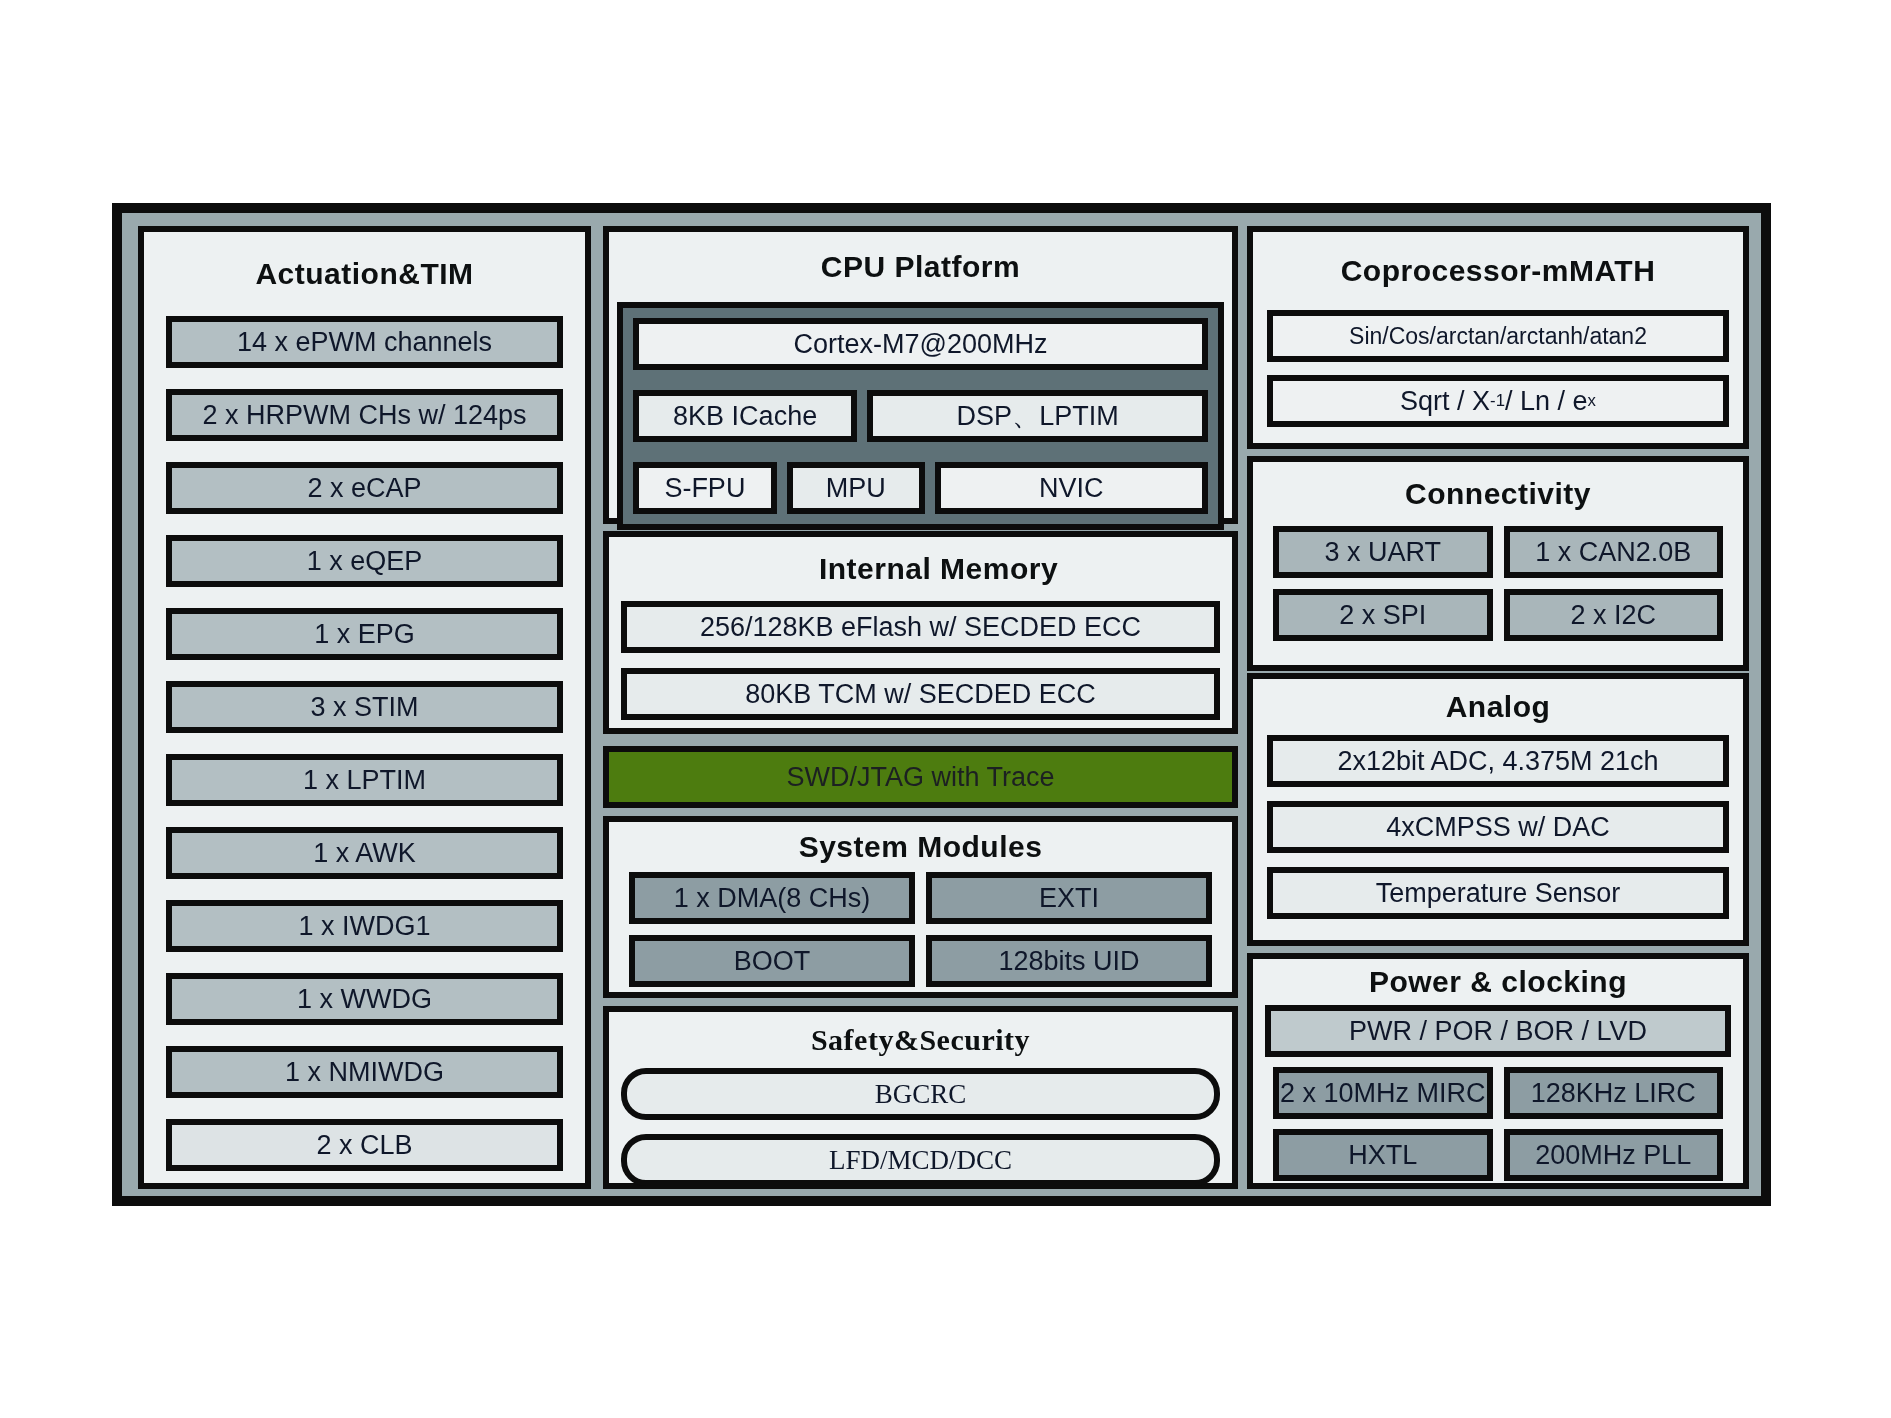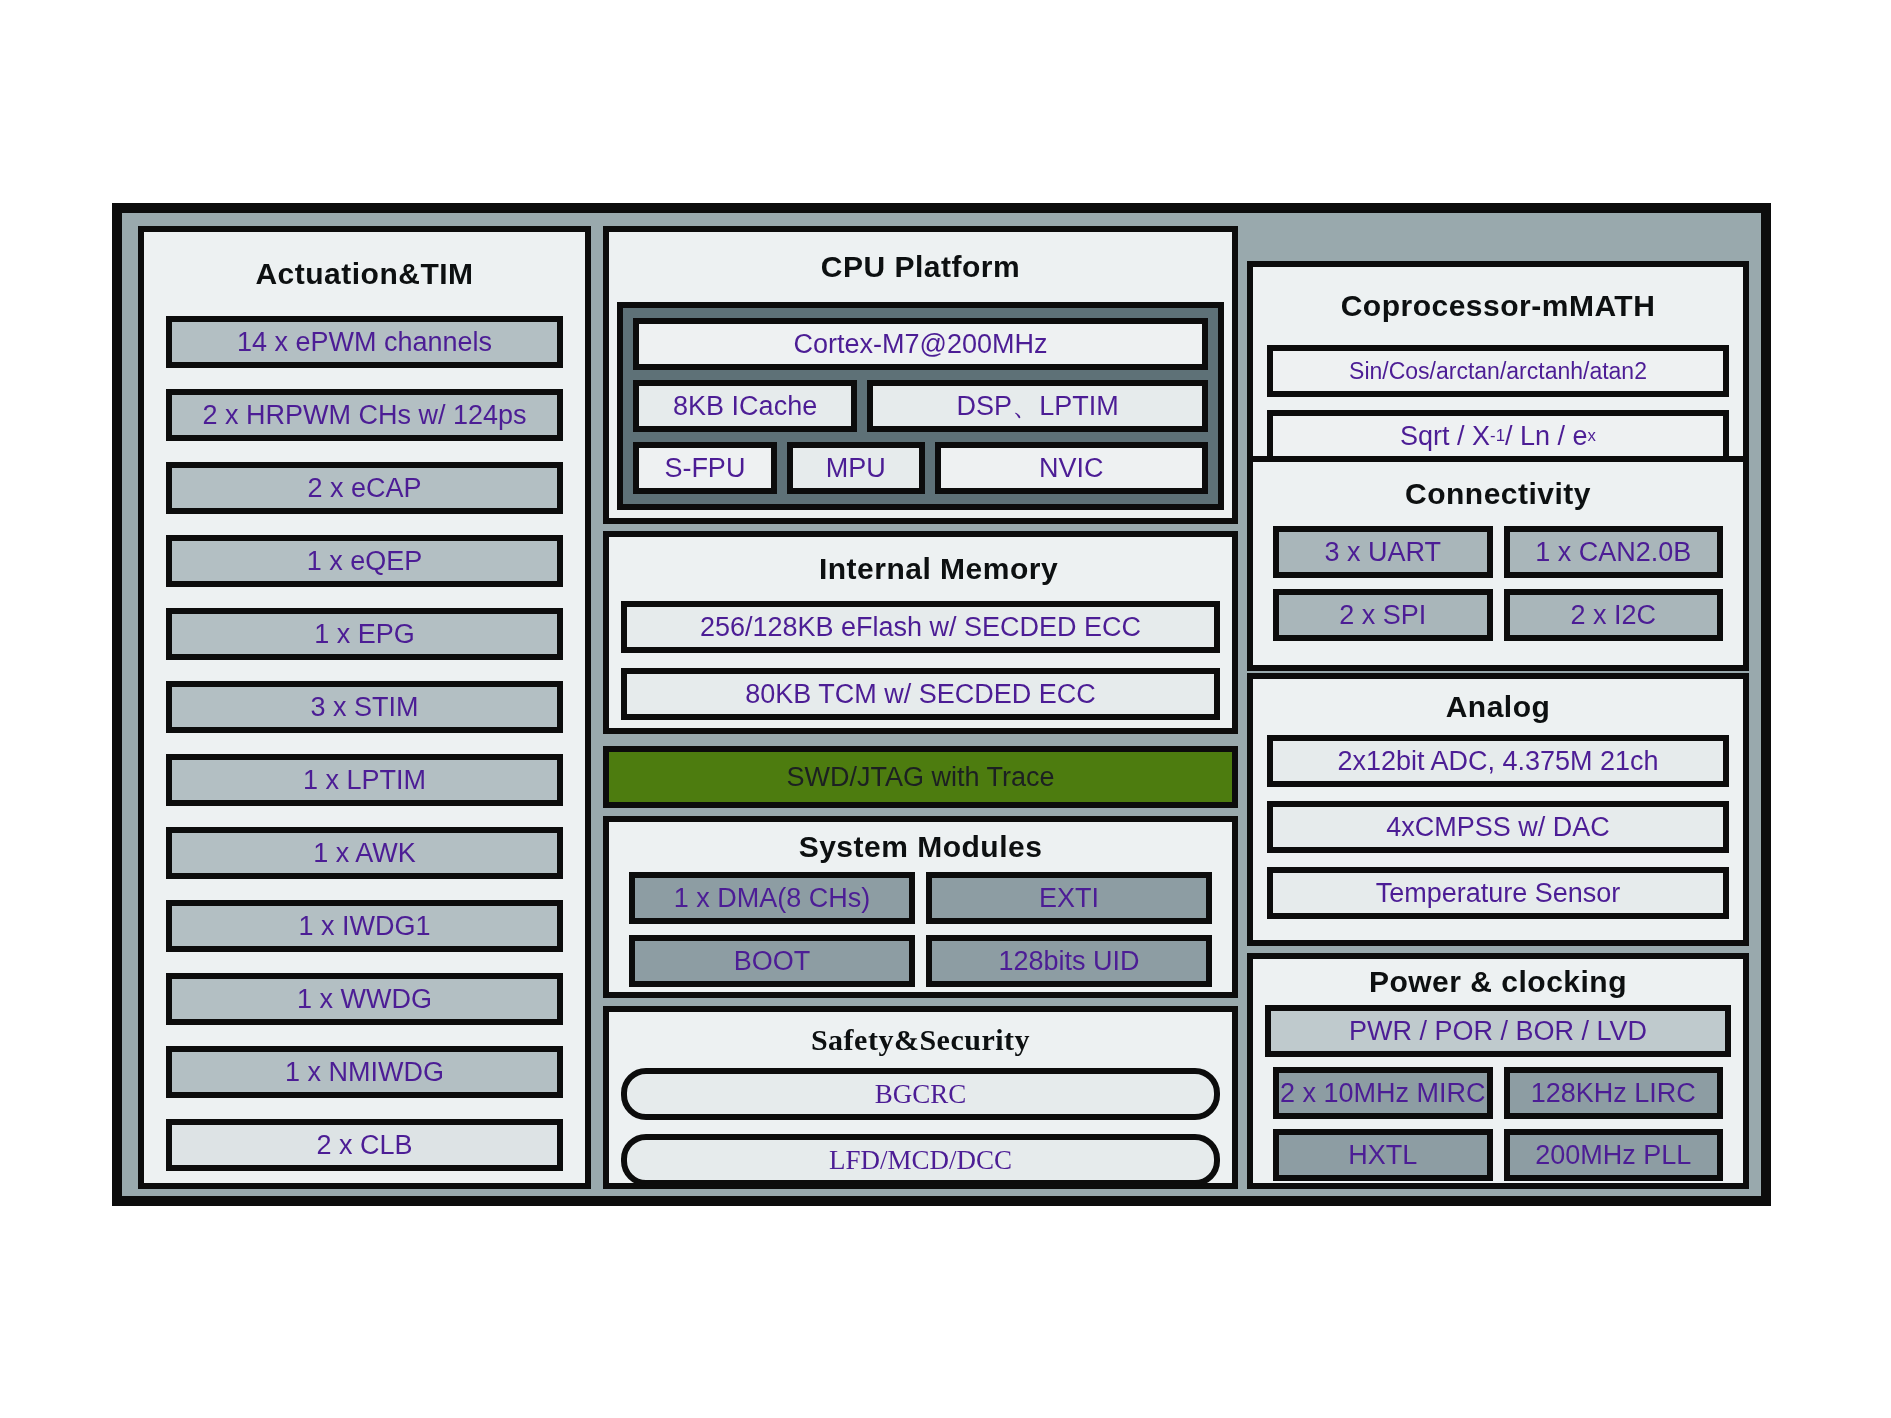--- a/index.html
+++ b/index.html
@@ -15,41 +15,41 @@
     position:absolute; background:#edf1f2; border:6px solid #0c0c0c;
     box-sizing:border-box; display:flex; flex-direction:column;
   }
   .panel-title {
     flex:0 0 auto; display:flex; align-items:center; justify-content:center;
     font-weight:bold; font-size:30px; color:#0d1011; letter-spacing:0.5px;
   }
   .block {
     border:6px solid #0c0c0c; box-sizing:border-box; flex:0 0 auto;
     display:flex; align-items:center; justify-content:center;
-    font-size:27px; height:52px; color:#4c1d95; white-space:nowrap;
+    font-size:27px; height:52px; color:#0f172a; white-space:nowrap;
   }
   .fill-medium  { background:#b3bfc3; }  
   .fill-light   { background:#e6ebec; }  
   .fill-lighter { background:#eef1f2; }  
   .fill-clb     { background:#dde3e5; }
   .fill-dark    { background:#8d9da3;text-align:right; }  
   .fill-conn    { background:#a9b6ba; }  
   .fill-pwrtop  { background:#bfcacd; }
 
   
   #panel-actuation { left:16px; top:13px; width:453px; height:963px; }
   #panel-actuation .panel-title { height:84px; }
   #panel-actuation .block { margin:0 22px 21px 22px; }
 
   
   #panel-cpu { left:481px; top:13px; width:635px; height:298px; }
   #panel-cpu .panel-title { height:70px; }
   .cpu-core {
     margin:0 8px; background:#5e7177; border:6px solid #0c0c0c;
-    box-sizing:border-box; padding:10px; display:flex; flex-direction:column; gap:10px;
+    box-sizing:border-box; padding:10px; display:flex; flex-direction:column; gap:20px;
   }
   .cpu-row { display:flex; gap:10px; }
   .cpu-row .block { margin:0; }
   .w-icache { flex:0 0 39%; }
   .w-dsp    { flex:1 1 auto; }
   .w-sfpu   { flex:0 0 25%; }
   .w-mpu    { flex:0 0 24%; }
   .w-nvic   { flex:1 1 auto; }
   .w-full   { width:100%; }
 
@@ -65,21 +65,21 @@
   #panel-system { left:481px; top:603px; width:635px; height:182px; }
   #panel-system .panel-title { height:50px; }
   .grid-2x2 { display:grid; grid-template-columns:1fr 1fr; gap:11px; margin:0 20px; }
   .grid-2x2 .block { margin:0; }
 
   #panel-safety { left:481px; top:793px; width:635px; height:183px;font-family:Liberation Serif, serif; }
   #panel-safety .panel-title { height:56px; }
   #panel-safety .block { margin:0 12px 14px 12px;border-radius:25px; }
 
   
-  #panel-math { left:1125px; top:13px; width:502px; height:223px;margin-top:35px; }
+  #panel-math { left:1125px; top:13px; width:502px; height:223px; }
   #panel-math .panel-title { height:78px; }
   #panel-math .block { margin:0 14px 13px 14px; }
   #block-trig { font-size:23px; }
   sup { font-size:62%; line-height:0; }
 
   #panel-connectivity { left:1125px; top:243px; width:502px; height:215px; }
   #panel-connectivity .panel-title { height:64px; }
 
   #panel-analog { left:1125px; top:460px; width:502px; height:273px; }
   #panel-analog .panel-title { height:56px; }

